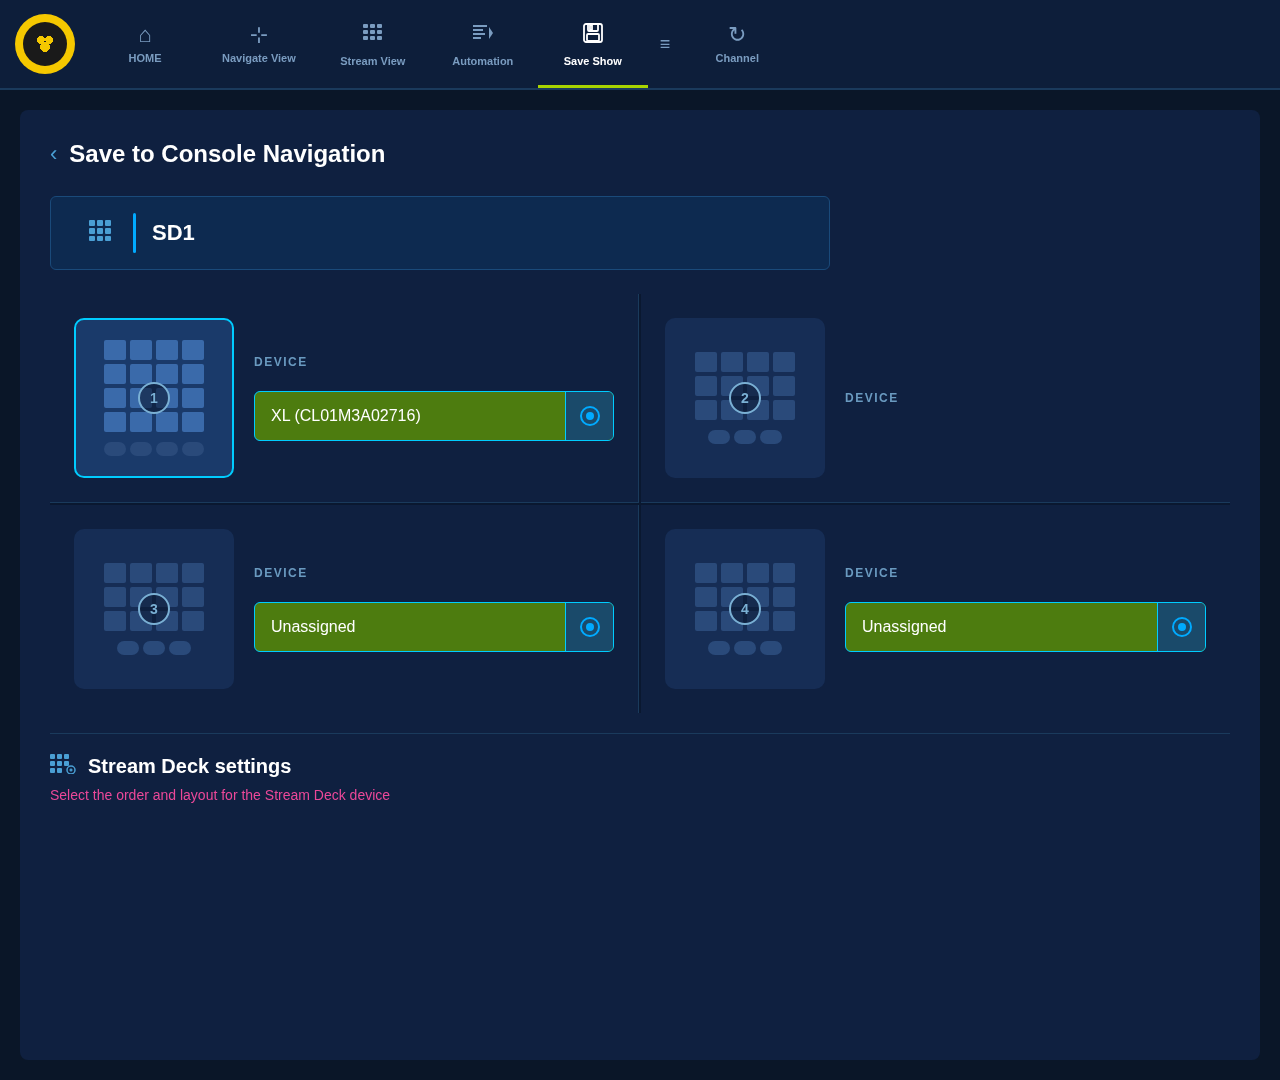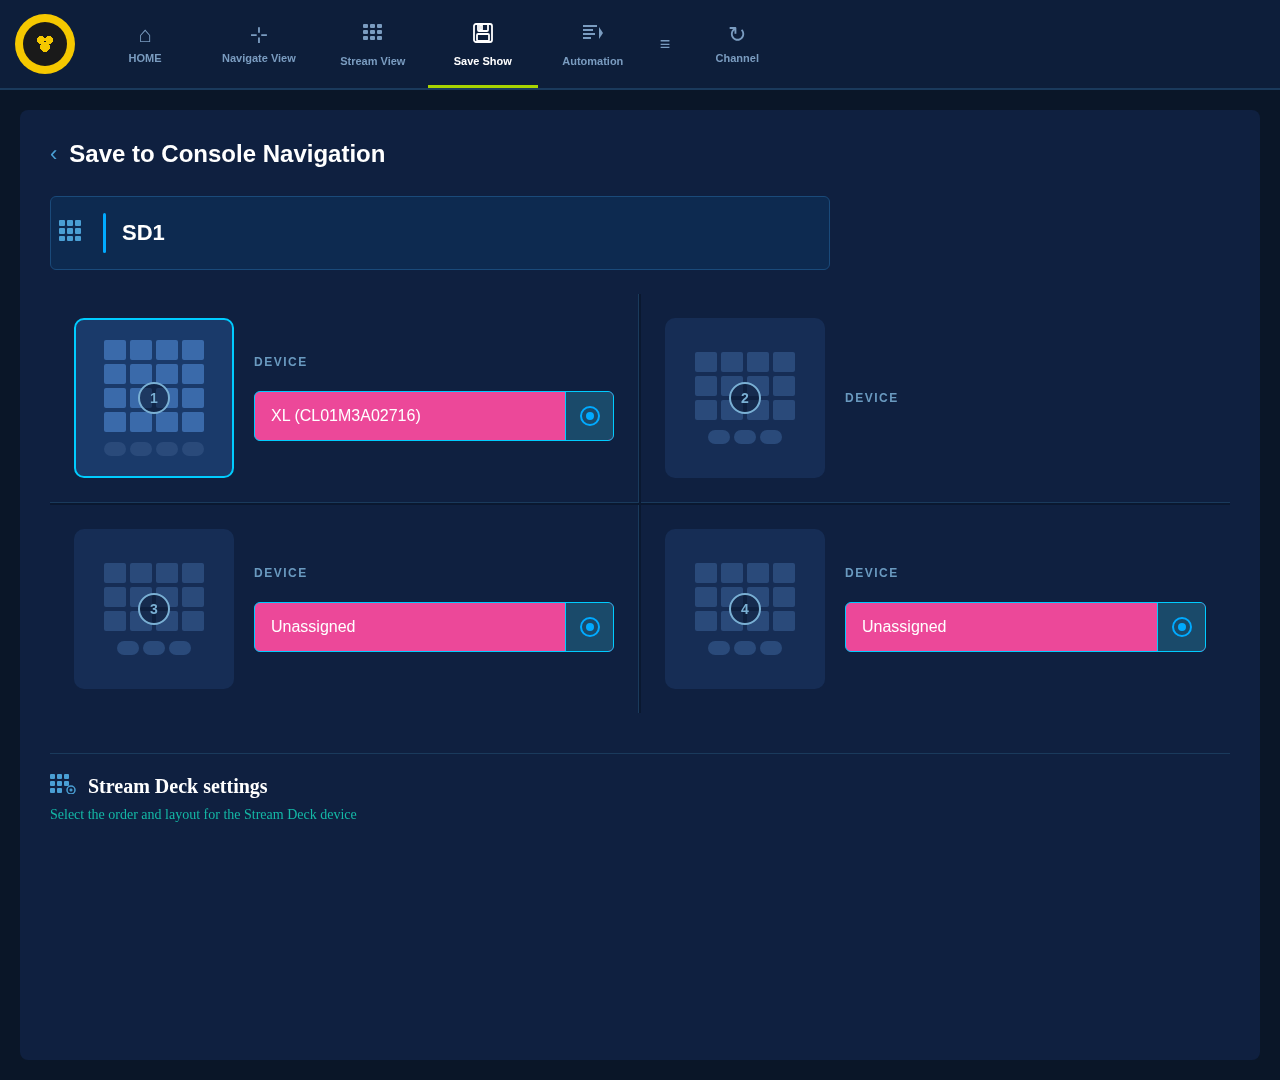--- a/index.html
+++ b/index.html
@@ -123,21 +123,21 @@
       font-weight: 700;
     }
 
     
     .sd1-bar {
       display: flex;
       align-items: center;
       background: #0d2a50;
       border: 1px solid #1a4a7a;
       border-radius: 6px;
-      padding: 16px 8px;
+      padding: 16px 38px;
       margin-bottom: 24px;
       max-width: 780px;
       gap: 16px;
     }
     .sd1-icon {
       color: #4a9fd4;
       font-size: 20px;
     }
     .sd1-divider {
       width: 3px;
@@ -221,21 +221,21 @@
       font-weight: 700;
       letter-spacing: 1.5px;
       text-transform: uppercase;
     }
     .device-selector {
       display: flex;
       align-items: center;
       border: 1px solid #00ccff;
       border-radius: 6px;
       overflow: hidden;
-      background: #ec4899;
+      background: #4d7c0f;
     }
     .device-value {
       flex: 1;
       padding: 12px 16px;
       color: #ffffff;
       font-size: 16px;
       font-weight: 500;
     }
     .device-radio {
       width: 48px;
@@ -259,42 +259,41 @@
     .radio-dot::after {
       content: '';
       width: 8px;
       height: 8px;
       border-radius: 50%;
       background: #00aaff;
     }
 
     
     .bottom-section {
-      margin-top: 40px;
+      margin-top: 20px;
       padding-top: 20px;
       border-top: 1px solid #1a3a5c;
-      font-family: Liberation Serif, serif;
     }
     .bottom-title-row {
       display: flex;
       align-items: center;
       gap: 12px;
       margin-bottom: 8px;
     }
     .bottom-icon {
       color: #4a9fd4;
       font-size: 20px;
     }
     .bottom-title {
       color: #ffffff;
       font-size: 20px;
       font-weight: 700;
     }
     .bottom-desc {
-      color: #14b8a6;
+      color: #ec4899;
       font-size: 14px;
       margin-left: 0;
       margin-top: 4px;
     }
 
     
     .sd-grid {
       display: grid;
       grid-template-columns: repeat(4, 1fr);
       gap: 4px;
@@ -355,43 +354,43 @@
         <rect x="16" y="9" width="5" height="4" rx="1"></rect>
         <rect x="2" y="15" width="5" height="4" rx="1"></rect>
         <rect x="9" y="15" width="5" height="4" rx="1"></rect>
         <rect x="16" y="15" width="5" height="4" rx="1"></rect>
       </svg>
     </span>
     <span class="nav-label">Stream View</span>
   </div>
 
 
-  <div class="nav-item active">
-    <span class="nav-icon">
-      <svg width="24" height="24" viewBox="0 0 24 24" fill="none" stroke="currentColor" stroke-width="1.8">
-        <rect x="3" y="3" width="18" height="18" rx="2"></rect>
-        <rect x="7" y="3" width="10" height="7" rx="1"></rect>
-        <rect x="6" y="13" width="12" height="7" rx="1"></rect>
-        <rect x="9" y="4" width="2" height="5"></rect>
-      </svg>
-    </span>
-    <span class="nav-label">Save Show</span>
-  </div>
-
   <div class="nav-item">
     <span class="nav-icon">
       <svg width="24" height="24" viewBox="0 0 24 24" fill="currentColor">
         <rect x="2" y="4" width="14" height="2"></rect>
         <rect x="2" y="8" width="10" height="2"></rect>
         <rect x="2" y="12" width="12" height="2"></rect>
         <rect x="2" y="16" width="8" height="2"></rect>
         <polygon points="18,6 22,12 18,18"></polygon>
       </svg>
     </span>
     <span class="nav-label">Automation</span>
+  </div>
+
+  <div class="nav-item active">
+    <span class="nav-icon">
+      <svg width="24" height="24" viewBox="0 0 24 24" fill="none" stroke="currentColor" stroke-width="1.8">
+        <rect x="3" y="3" width="18" height="18" rx="2"></rect>
+        <rect x="7" y="3" width="10" height="7" rx="1"></rect>
+        <rect x="6" y="13" width="12" height="7" rx="1"></rect>
+        <rect x="9" y="4" width="2" height="5"></rect>
+      </svg>
+    </span>
+    <span class="nav-label">Save Show</span>
   </div>
 
   <div class="nav-dots">≡</div>
 
   <div class="nav-item">
     <span class="nav-icon">↻</span>
     <span class="nav-label">Channel</span>
   </div>
 </nav>
 

